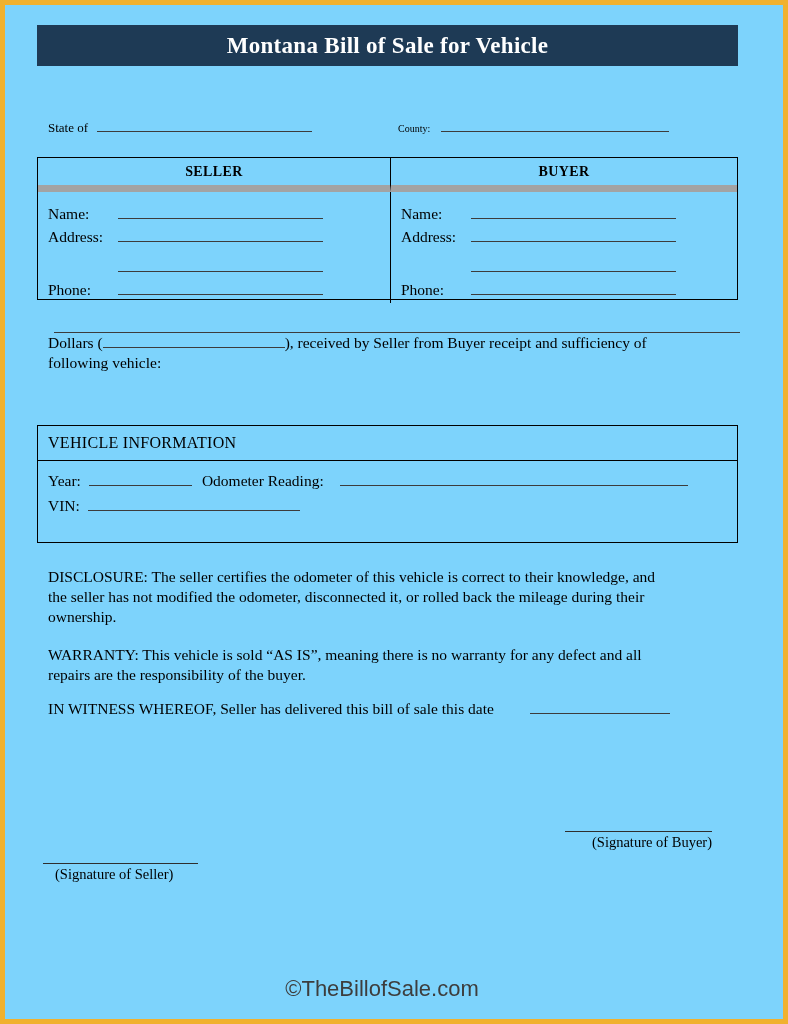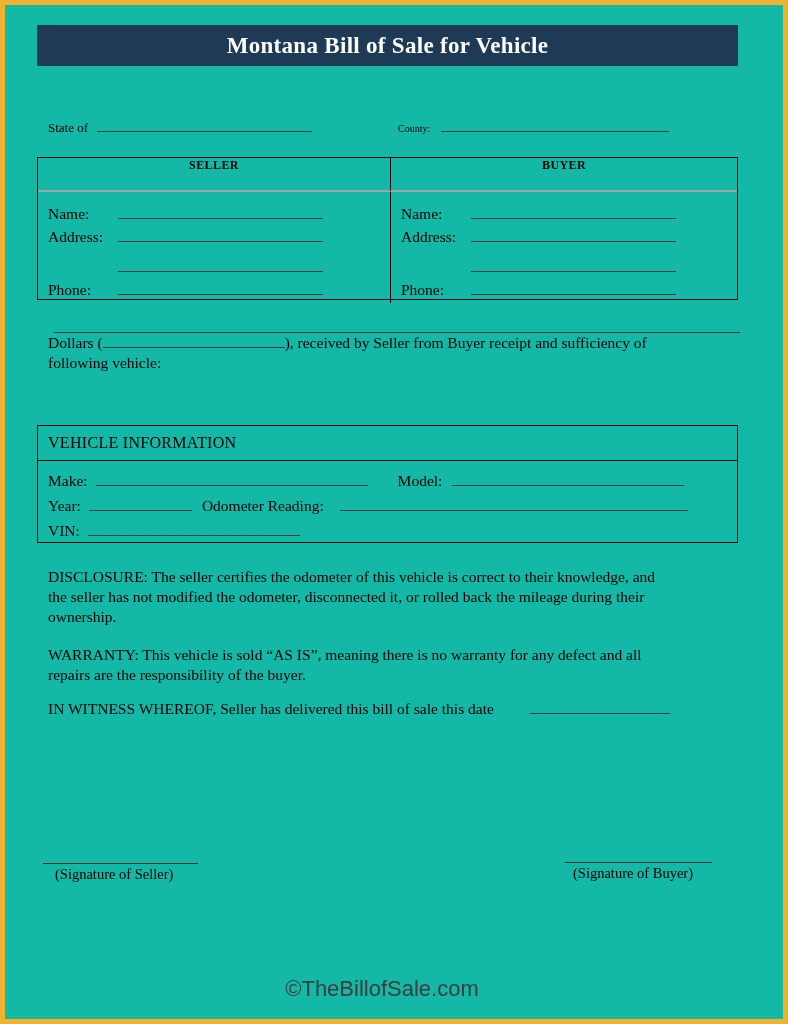--- a/index.html
+++ b/index.html
@@ -3,21 +3,21 @@
 <meta charset="utf-8">
 <style>
   * { margin: 0; padding: 0; box-sizing: border-box; }
   html, body { background: #ffffff; }
   body { font-family: "Liberation Serif", serif; color: #000; }
 
   .page {
     position: relative;
     width: 788px;
     height: 1024px;
-    background: #14b8a6;
+    background: #7dd3fc;
     overflow: hidden;
   }
   .border-frame {
     position: absolute;
     inset: 0;
     border: 5px solid var(--border, #F0B12F);
     pointer-events: none;
     z-index: 10;
   }
 
@@ -46,23 +46,23 @@
     position: absolute;
     top: 157px; left: 37px;
     width: 701px; height: 143px;
     border: 1px solid #000;
     display: grid;
     grid-template-columns: 353px 1fr;
     grid-template-rows: 34px 1fr;
     font-size: 15.5px;
   }
   .pt-head {
-    display: flex; justify-content: center;
-    font-weight: bold; font-size: 12px; letter-spacing: 0.4px;
-    border-bottom: 2px solid #a3a3a3;
+    display: flex; align-items: center; justify-content: center;
+    font-weight: bold; font-size: 14px; letter-spacing: 0.4px;
+    border-bottom: 7px solid #a3a3a3;
   }
   .pt-head.left, .pt-cell.left { border-right: 1px solid #000; }
   .pt-cell { padding: 12px 10px 0 10px; }
   .f-row { display: flex; align-items: baseline; height: 23px; }
   .f-row.cont { margin-top: 7px; }
   .f-label { display: inline-block; width: 70px; flex: 0 0 70px; }
   .f-blank { width: 205px; }
 
   .consideration {
     position: absolute;
@@ -117,21 +117,21 @@
   .sig {
     position: absolute;
     font-size: 14.5px;
   }
   .sig .sig-line {
     border-top: 1.4px solid #2e2e2e;
     margin-bottom: 2px;
   }
   .sig-seller { top: 863px; left: 43px; width: 155px; }
   .sig-seller .sig-text { padding-left: 12px; }
-  .sig-buyer { top: 862px; left: 565px; width: 147px; }
+  .sig-buyer { top: 831px; left: 565px; width: 147px; text-align: right; }
   .sig-buyer .sig-text { padding-left: 8px; }
 
   .footer {
     position: absolute;
     top: 976px; left: 0; width: 764px;
     text-align: center;
     font-family: "Liberation Sans", sans-serif;
     font-size: 22px;
     color: #3d3d3d;
   }
@@ -211,26 +211,20 @@
       <div>following vehicle:</div>
     </div>
   </div>
 
   <div class="vehicle-box">
     <div class="vb-head">
       <span>VEHICLE INFORMATION</span>
     </div>
     <div class="vb-body">
       <div class="v-row">
-        <span>Make:</span>
-        <span class="blank make-blank"></span>
-        <span class="model-label">Model:</span>
-        <span class="blank model-blank"></span>
-      </div>
-      <div class="v-row">
         <span>Year:</span>
         <span class="blank year-blank"></span>
         <span class="odo-label">Odometer Reading:</span>
         <span class="blank odo-blank"></span>
       </div>
       <div class="v-row">
         <span>VIN:</span>
         <span class="blank vin-blank"></span>
       </div>
     </div>

